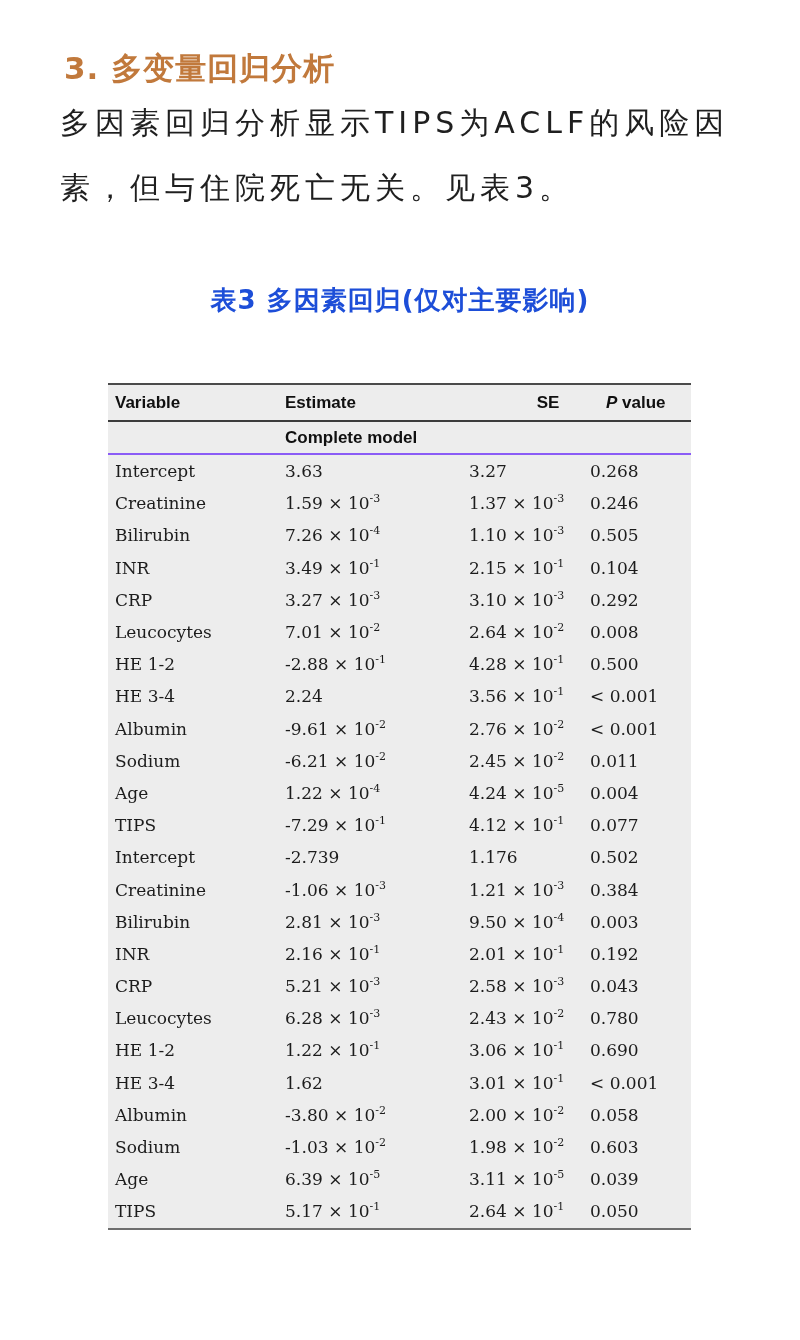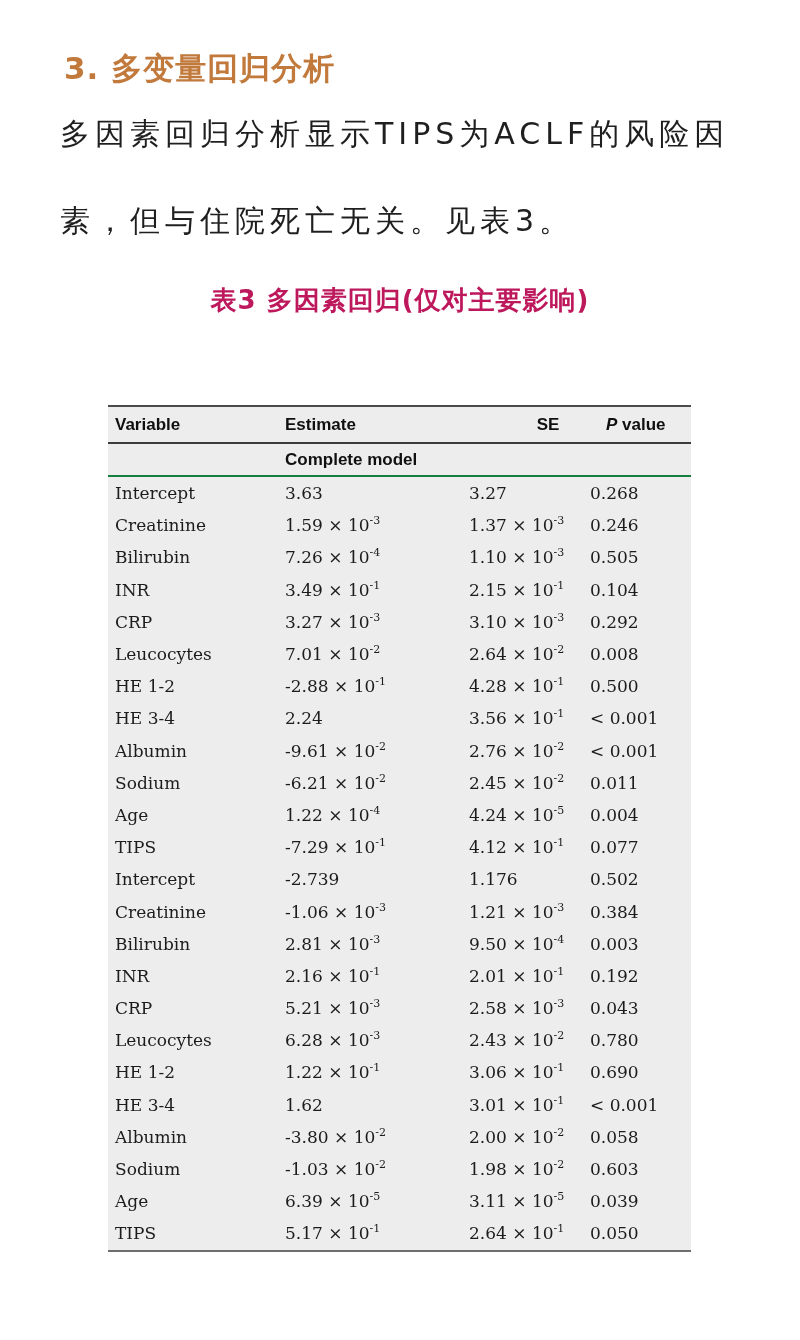--- a/index.html
+++ b/index.html
@@ -7,61 +7,61 @@
     position:relative; width:800px; height:1340px; background:#ffffff;
     overflow:hidden; font-family:"DejaVu Sans","Liberation Sans",sans-serif;
   }
   .heading {
     position:absolute; left:60px; top:44px; margin:4px;
     font-size:31px; font-weight:bold; letter-spacing:1px;
     color:#c1793c;
   }
   .para {
     position:absolute; left:60px; top:90px; width:700px; margin:0;
-    font-size:30px; line-height:87px; letter-spacing:5px;
+    font-size:30px; line-height:65px; letter-spacing:5px;
     color:#1f1f1f;
   }
   .table-title {
     position:absolute; left:0; top:283px; width:100%;
     text-align:center; font-size:26px; font-weight:bold;
     letter-spacing:1px; color:#bd8955;
   }
   .tbl {
-    position:absolute; left:108px; top:405px; width:583px;
+    position:absolute; left:108px; top:383px; width:583px;
     background:#ededed; color:#1c1c1c;
     border-top:2px solid #4b4b4b; border-bottom:2px solid #6e6e6e;
     font-family:"DejaVu Serif","Liberation Serif",serif;
   }
   .trow {
     display:grid; grid-template-columns:177px 184px 121px 1fr;
     align-items:center; height:32.2px;
   }
   .trow.header {
     height:35px; border-bottom:2px solid #3c3c3c;
     font-family:"Liberation Sans","DejaVu Sans",sans-serif;
     font-weight:bold; font-size:17px; color:#101010;
   }
   .trow.subheader {
-    height:31px; border-bottom:2px solid #15803d;
+    height:31px; border-bottom:2px solid #8b5cf6;
     font-family:"Liberation Sans","DejaVu Sans",sans-serif;
     font-weight:bold; font-size:17px; color:#101010;
   }
   .tcell { font-size:17px; white-space:nowrap; }
   .c0 { padding-left:7px; }
   .header .c2 { padding-left:37px;text-align:center; }
   .header .c3 { padding-left:16px; }
   .tcell sup { font-size:11px; line-height:0; }
 </style>
 </head>
 <body>
 
 <div class="page">
   <h2 class="heading" style="color: rgb(193, 121, 60);">3. 多变量回归分析</h2>
   <p class="para">多因素回归分析显示TIPS为ACLF的风险因素，但与住院死亡无关。见表3。</p>
-  <div class="table-title" style="color: #be185d;">表3 多因素回归(仅对主要影响)</div>
+  <div class="table-title" style="color: #1d4ed8;">表3 多因素回归(仅对主要影响)</div>
   <div class="tbl" id="tbl" style="background: rgb(237, 237, 237);">
       <div class="trow header">
         <span class="tcell c0">Variable</span>
         <span class="tcell c1">Estimate</span>
         <span class="tcell c2">SE</span>
         <span class="tcell c3"><i>P</i> value</span>
       </div>
       <div class="trow subheader">
         <span class="tcell c0"></span>
         <span class="tcell c1" style="grid-column: 2 / 5;">Complete model</span>

